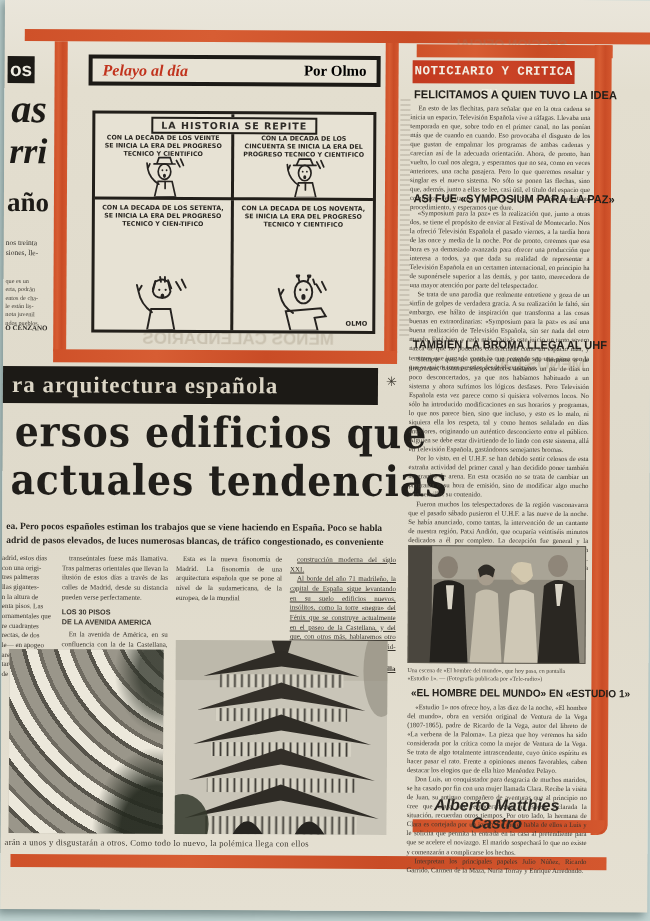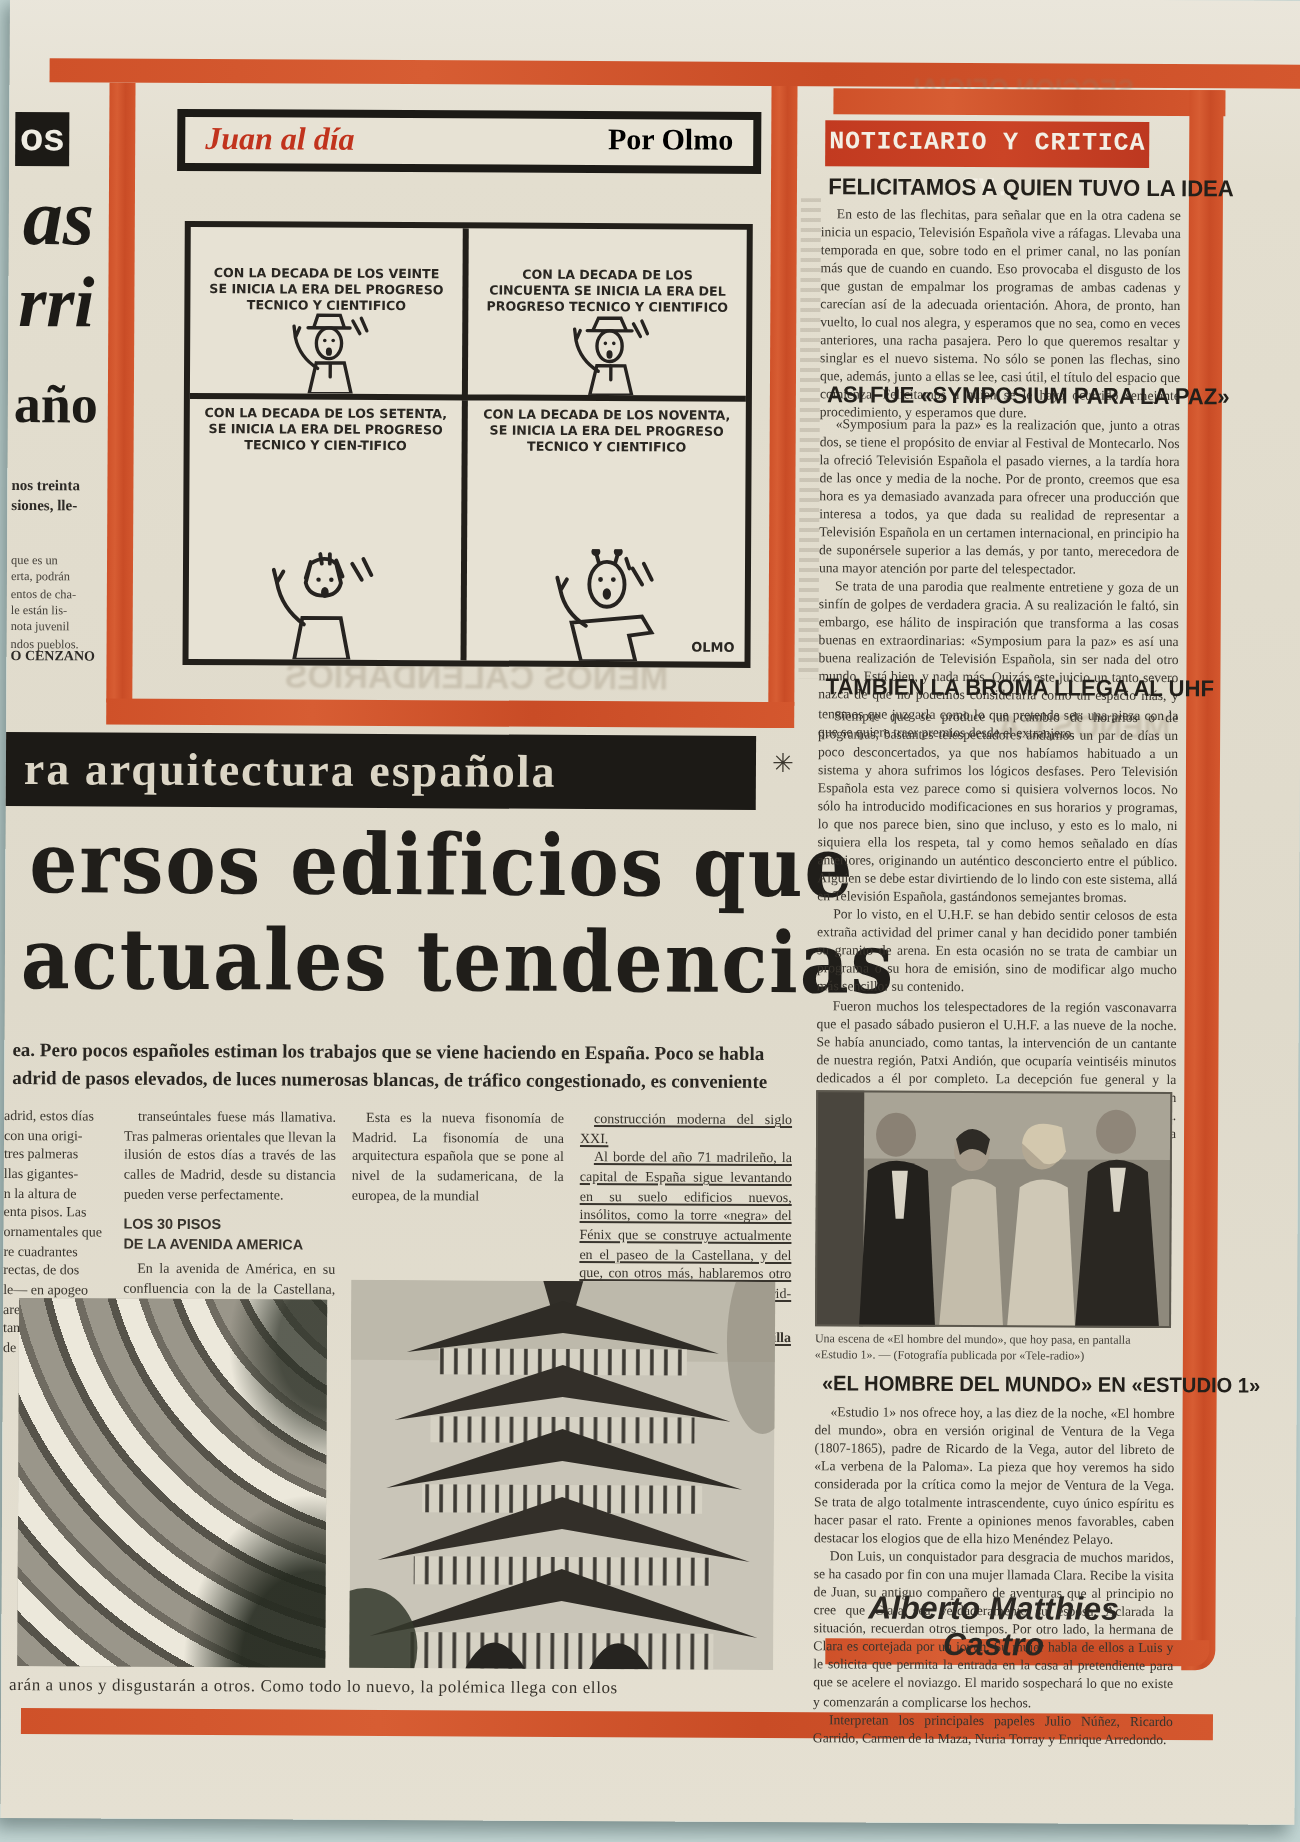--- a/index.html
+++ b/index.html
@@ -10,21 +10,21 @@
          transform:rotate(0.3deg);transform-origin:top left;
          box-shadow:-3px 5px 9px rgba(40,60,60,.45);}
   .abs{position:absolute;}
   .bar{background:linear-gradient(90deg,#cf5129,#d75d33 30%,#c94c26 62%,#d4572e);}
   .blackbox{background:#1c1a16;}
   
   .kicker{color:#efece2;font-family:"Liberation Sans",sans-serif;font-weight:bold;
           font-size:19px;line-height:27px;text-align:center;}
   .fragBig{font-weight:bold;color:#1d1b17;line-height:1;}
   .it{font-style:italic;}
-  .smallbold{font-size:7.5px;font-weight:bold;white-space:pre-line;line-height:1.35;}
+  .smallbold{font-size:7.5px;font-weight:normal;white-space:pre-line;line-height:1.35;}
   .tiny{font-size:6.2px;white-space:pre-line;line-height:1.35;color:#45413a;}
   
   .comicHead{border:4px solid #1c1a16;background:#e7e2d4;display:flex;
              justify-content:space-between;align-items:center;padding:0 10px;box-sizing:border-box;}
   .comicHead .l{color:#c1331d;font-weight:bold;font-style:italic;font-size:16px;}
   .comicHead .r{color:#000000;font-weight:bold;font-size:15px;}
   .strip{border:3px solid #221f1a;background:#e7e2d4;box-sizing:border-box;}
   .plate{position:absolute;left:50%;top:3px;transform:translateX(-50%);z-index:2;
          border:2px solid #221f1a;background:#e7e2d4;padding:1px 8px;
          font-family:"DejaVu Sans",sans-serif;font-weight:bold;font-size:9.5px;letter-spacing:1px;white-space:nowrap;}
@@ -95,25 +95,26 @@
 
     <div class="abs bar" style="left:50px;top:44px;width:13px;height:310px;"></div>
     <div class="abs bar" style="left:381px;top:44px;width:13px;height:310px;"></div>
     <div class="abs bar" style="left:50px;top:352px;width:344px;height:13px;"></div>
 
     <div class="abs ghost" style="left:95px;top:331px;width:280px;font-size:17px;text-align:center;">MENOS CALENDARIOS</div>
     <div class="abs ghost" style="left:412px;top:356px;width:170px;font-size:16px;">MENOS CA</div>
     <div class="abs bleedcol" style="left:396px;top:100px;width:10px;height:240px;"></div>
 
     <div class="abs comicHead" style="left:84px;top:57px;width:292px;height:31px;">
-      <span class="l">Juan al día</span>
+      <span class="l">Pelayo al día</span>
       <span class="r">Por Olmo</span>
     </div>
 
     <div class="abs strip" style="left:88px;top:113px;width:284px;height:222px;">
+      <div class="plate">LA HISTORIA SE REPITE</div>
       <div class="pgrid">
         <div class="cell r1 bR bB">
           <div class="pcap">CON LA DECADA DE LOS VEINTE SE INICIA LA ERA DEL PROGRESO TECNICO Y CIENTIFICO</div>
           <svg class="fig" width="78" height="42" viewBox="0 0 78 60">
             <g stroke="#262320" stroke-width="2.4" fill="none" stroke-linecap="round">
               <path d="M30 13 h22 l-3 -9 h-16 z M26 13 h30"></path>
               <ellipse cx="41" cy="24" rx="9" ry="11"></ellipse>
               <path d="M33 42 Q20 34 17 20 M17 20 l-1 -8 M17 20 l3 -7"></path>
               <path d="M32 38 L52 38 L57 60 L27 60 Z M42 38 l0 10"></path>
               <path d="M58 8 l5 9 M64 6 l4 9"></path>

